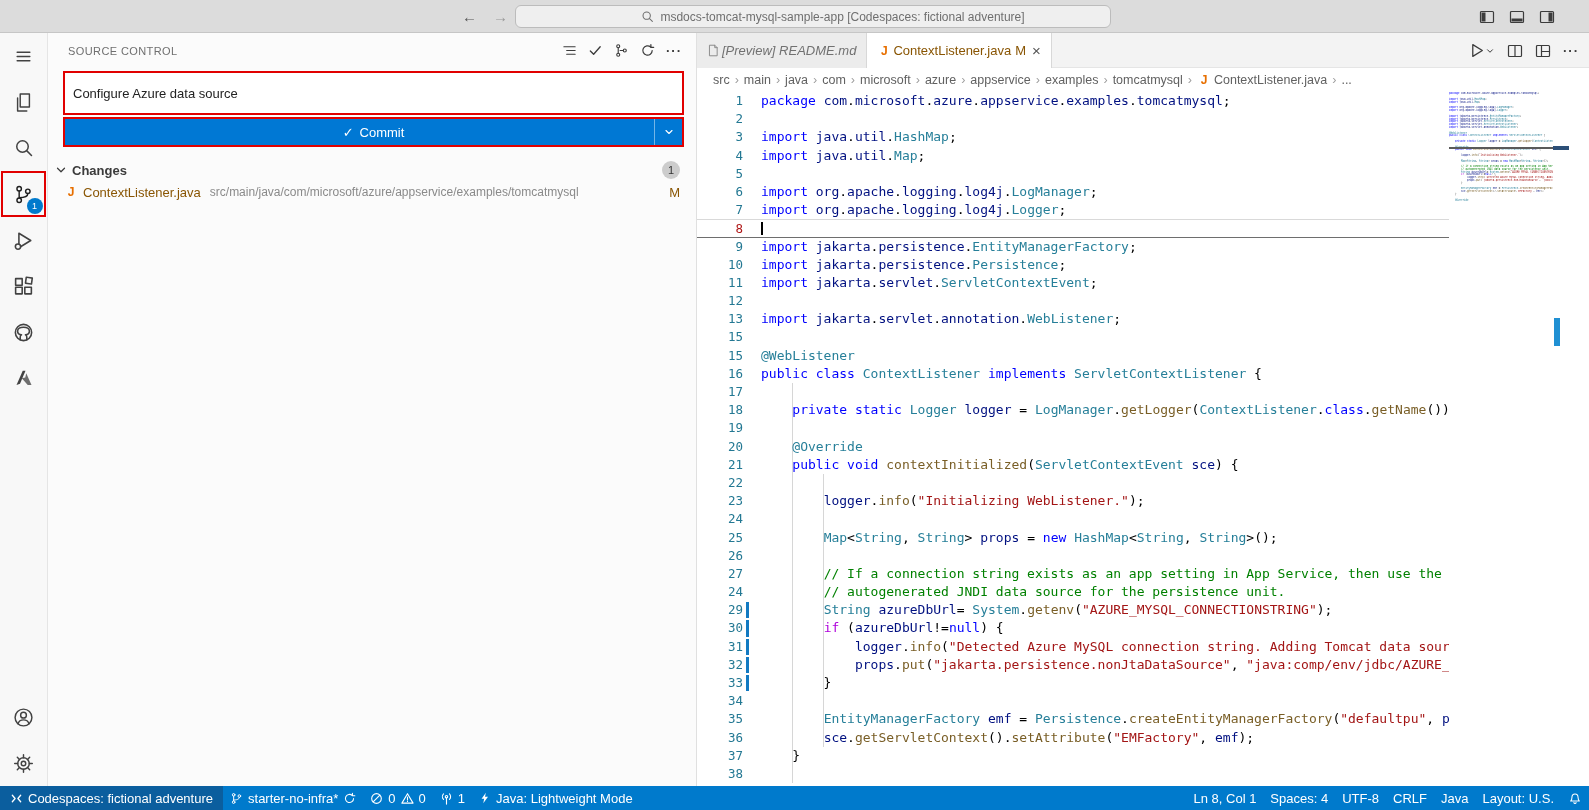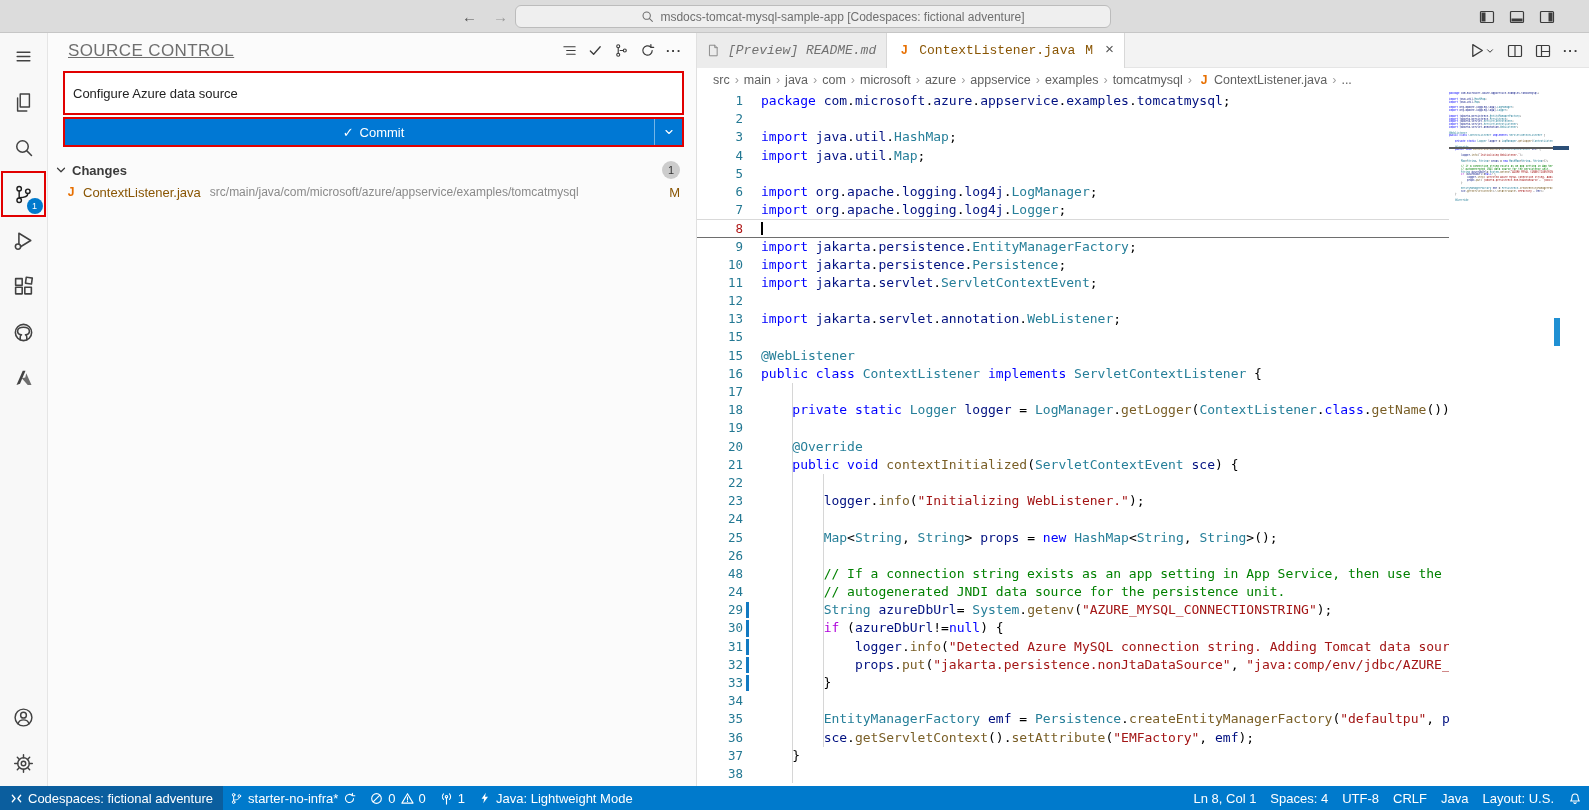--- a/index.html
+++ b/index.html
@@ -20,39 +20,39 @@
   .activitybar{position:absolute;left:0;top:33px;bottom:24px;width:48px;background:#f8f8f8;border-right:1px solid #e5e5e5;display:flex;flex-direction:column;align-items:center;}
   .ab-item{width:48px;height:46px;display:flex;align-items:center;justify-content:center;color:#424242;position:relative;}
   .ab-item.active{color:#1f1f1f;}
   .ab-bottom{margin-top:auto;width:48px;display:flex;flex-direction:column;align-items:center;}
   .ab-badge{position:absolute;right:5px;bottom:3px;min-width:16px;height:16px;border-radius:50%;background:#007acc;color:#fff;font-size:9px;display:flex;align-items:center;justify-content:center;}
   .red-box{position:absolute;left:1px;top:0;width:45px;height:46px;border:2px solid #e10000;}
 
   
   .sidebar{position:absolute;left:48px;top:33px;bottom:24px;width:649px;background:#fbfbfb;border-right:1px solid #e0e0e0;}
   .sidebar-header{height:35px;display:flex;align-items:center;padding:0 14px 0 20px;}
-  .sidebar-title{font-size:17px;color:#6f6f6f;letter-spacing:.4px;text-decoration:underline;}
+  .sidebar-title{font-size:11px;color:#6f6f6f;letter-spacing:.4px;}
   .header-actions{margin-left:auto;display:flex;align-items:center;gap:11px;color:#3b3b3b;}
   .commit-input-wrap{margin:3px 12px 0 15px;border:2px solid #e10000;background:#fff;}
   .commit-input{width:100%;height:40px;border:none;outline:none;padding:0 8px;font-size:13px;font-family:"Liberation Sans",sans-serif;color:#222;background:#fff;}
   .commit-btn-wrap{margin:2px 12px 0 15px;border:2px solid #e10000;}
   .commit-btn{position:relative;width:100%;height:26px;background:#0078d4;color:#fff;border:none;font-size:13px;font-family:"Liberation Sans",sans-serif;display:flex;align-items:center;justify-content:center;gap:6px;cursor:pointer;}
   .commit-chevron{position:absolute;right:0;top:0;width:28px;height:100%;display:flex;align-items:center;justify-content:center;border-left:1px solid rgba(255,255,255,.45);}
   .changes-header{height:22px;margin-top:12px;display:flex;align-items:center;gap:4px;padding:0 16px 0 6px;font-weight:600;color:#3b3b3b;}
   .changes-badge{margin-left:auto;min-width:18px;height:18px;border-radius:50%;background:#ccc;color:#333;font-size:11px;font-weight:400;display:flex;align-items:center;justify-content:center;}
   .file-row{height:22px;display:flex;align-items:center;padding:0 16px;gap:5px;}
   .java-icon{color:#e76f00;font-weight:bold;font-size:12px;width:14px;text-align:center;flex:none;}
   .file-name{color:#895503;}
   .file-path{color:#8a8a8a;font-size:12px;margin-left:4px;white-space:nowrap;overflow:hidden;flex:1;}
   .file-status{color:#895503;margin-left:8px;}
 
   
   .editor{position:absolute;left:697px;top:33px;right:0;bottom:24px;background:#fff;}
   .tabbar{height:35px;background:#f3f3f3;border-bottom:1px solid #e5e5e5;display:flex;position:relative;}
-  .tab{height:35px;display:flex;align-items:center;gap:8px;padding:0 10px;border-right:1px solid #d8d8d8;font-size:13px;font-family:Liberation Mono, monospace;}
+  .tab{height:35px;display:flex;align-items:center;gap:2px;padding:0 10px;border-right:1px solid #d8d8d8;font-size:13px;}
   .tab.inactive{background:#ececec;color:#717171;}
   .tab.inactive .tab-label{font-style:italic;}
   .tab.active{background:#fff;color:#333;margin-bottom:-1px;}
   .tab.active .tab-label{color:#895503;}
   .tab-m{color:#895503;margin-left:2px;}
   .tab-close{color:#555;margin-left:4px;font-size:15px;}
   .editor-actions{position:absolute;right:10px;top:0;height:35px;display:flex;align-items:center;gap:12px;color:#3b3b3b;}
   .breadcrumbs{height:24px;display:flex;align-items:center;padding-left:16px;font-size:12.5px;color:#616161;gap:5px;white-space:nowrap;}
   .bc-sep{color:#9d9d9d;}
   .bc-item{display:flex;align-items:center;gap:3px;}
@@ -440,21 +440,21 @@
         </div>
         <div class="code-row">
           <div class="gutter"><span class="line-num">25</span></div>
           <div class="code-text">        <span class="tk-type">Map</span>&lt;<span class="tk-type">String</span>, <span class="tk-type">String</span>&gt; <span class="tk-var">props</span> = <span class="tk-kw">new</span> <span class="tk-type">HashMap</span>&lt;<span class="tk-type">String</span>, <span class="tk-type">String</span>&gt;();</div>
         </div>
         <div class="code-row">
           <div class="gutter"><span class="line-num">26</span></div>
           <div class="code-text"></div>
         </div>
         <div class="code-row">
-          <div class="gutter"><span class="line-num">48</span></div>
+          <div class="gutter"><span class="line-num">27</span></div>
           <div class="code-text">        <span class="tk-com">// If a connection string exists as an app setting in App Service, then use the</span></div>
         </div>
         <div class="code-row">
           <div class="gutter"><span class="line-num">24</span></div>
           <div class="code-text">        <span class="tk-com">// autogenerated JNDI data source for the persistence unit.</span></div>
         </div>
         <div class="code-row">
           <div class="gutter"><span class="line-num">29</span><span class="mod-bar"></span></div>
           <div class="code-text">        <span class="tk-type">String</span> <span class="tk-var">azureDbUrl</span>= <span class="tk-type">System</span>.<span class="tk-fn">getenv</span>(<span class="tk-str">"AZURE_MYSQL_CONNECTIONSTRING"</span>);</div>
         </div>

